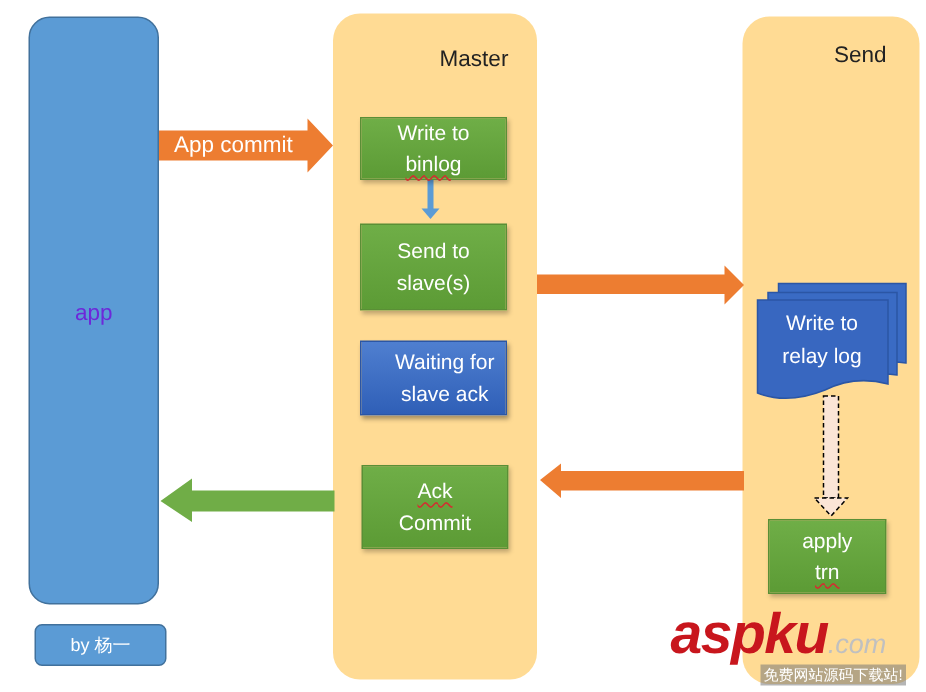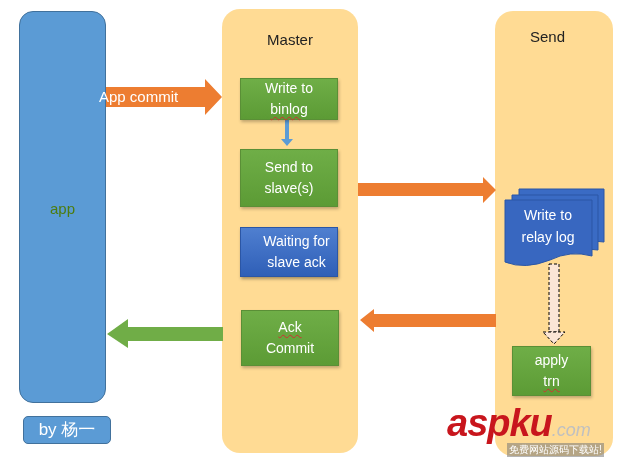--- a/index.html
+++ b/index.html
@@ -1,28 +1,28 @@
 <!DOCTYPE html>
 <html><head>
 <meta charset="utf-8">
 <style>
   html, body { margin: 0; padding: 0; background: #ffffff; }
   body { width: 617px; height: 461px; position: relative; overflow: hidden;
          font-family: "Liberation Sans", "DejaVu Sans", sans-serif; }
   .abs { position: absolute; }
   .app-box { left: 19px; top: 11px; width: 87px; height: 392px; background: #5b9bd5;
              border: 1px solid #41719c; border-radius: 14px; box-sizing: border-box; }
-  .app-label { left: 19px; top: 200px; width: 87px; text-align: center; color: #4d7c0f; font-size: 15px; }
+  .app-label { left: 19px; top: 200px; width: 87px; text-align: center; color: #6d28d9; font-size: 15px; }
   .byline { left: 23px; top: 416px; width: 88px; height: 28px; background: #5b9bd5;
             border: 1px solid #41719c; border-radius: 5px; box-sizing: border-box;
-            color: #fff; font-size: 17px; text-align: center; line-height: 26px; }
+            color: #fff; font-size: 12px; text-align: center; line-height: 26px; }
   .col { background: #ffd98e; border-radius: 18px; opacity: 0.95; }
   .master-col { left: 222px; top: 9px; width: 136px; height: 444px; }
   .slave-col { left: 495px; top: 11px; width: 118px; height: 445px; }
-  .col-title { color: #222; font-size: 15px; text-align: center; }
+  .col-title { color: #222; font-size: 15px; text-align: center; padding-left: 26px; }
   .master-title { left: 222px; top: 31px; width: 136px; }
   .slave-title { left: 495px; top: 28px; width: 105px; }
   .box { color: #fff; font-size: 14px; text-align: center; line-height: 21px;
          display: flex; align-items: center; justify-content: center; box-sizing: border-box; }
   .green { background: linear-gradient(#6fae47, #5c9b35); border: 1px solid #5a8f36; box-shadow: 1px 2px 3px rgba(0,0,0,0.25); }
   .blue { background: linear-gradient(#4f7fd0, #2f5fb7); border: 1px solid #2b56a5; box-shadow: 1px 2px 3px rgba(0,0,0,0.35); padding-left: 15px; }
   .b-binlog { left: 240px; top: 78px; width: 98px; height: 42px; }
   .b-send { left: 240px; top: 149px; width: 98px; height: 58px; }
   .b-wait { left: 240px; top: 227px; width: 98px; height: 50px; }
   .b-ack { left: 241px; top: 310px; width: 98px; height: 56px; }
@@ -62,21 +62,21 @@
     <path d="M512,195 L598,195 L598,250 Q584,248 574,252 L512,252 Z" fill="#3a6bc4" stroke="#2b56a5"></path>
     <path d="M505,200 L592,200 L592,256 Q570,250 550,260 Q525,270 505,262 Z" fill="#3867c0" stroke="#2b56a5"></path>
   </g>
 
   <g>
     <rect x="549" y="264" width="10" height="68" fill="#fbe5d6" stroke="#000" stroke-width="1" stroke-dasharray="3,2"></rect>
     <polygon points="543,332 565,332 554,344" fill="#fbe5d6" stroke="#000" stroke-width="1" stroke-dasharray="3,2"></polygon>
   </g>
 </svg>
 
-<div class="abs arrow-text" style="left:99px; top:88px;">App commit</div>
+<div class="abs arrow-text" style="left:116px; top:88px;">App commit</div>
 <div class="abs arrow-text" style="left:158px; top:325px;margin-top:24px;">ok</div>
 
 <div class="abs box green b-binlog">
   <div><span>Write to</span><br><span class="squig">binlog</span></div>
 </div>
 <div class="abs box green b-send">
   <div><span>Send to</span><br><span>slave(s)</span></div>
 </div>
 <div class="abs box blue b-wait">
   <div><span>Waiting for</span><br><span>slave ack</span></div>

